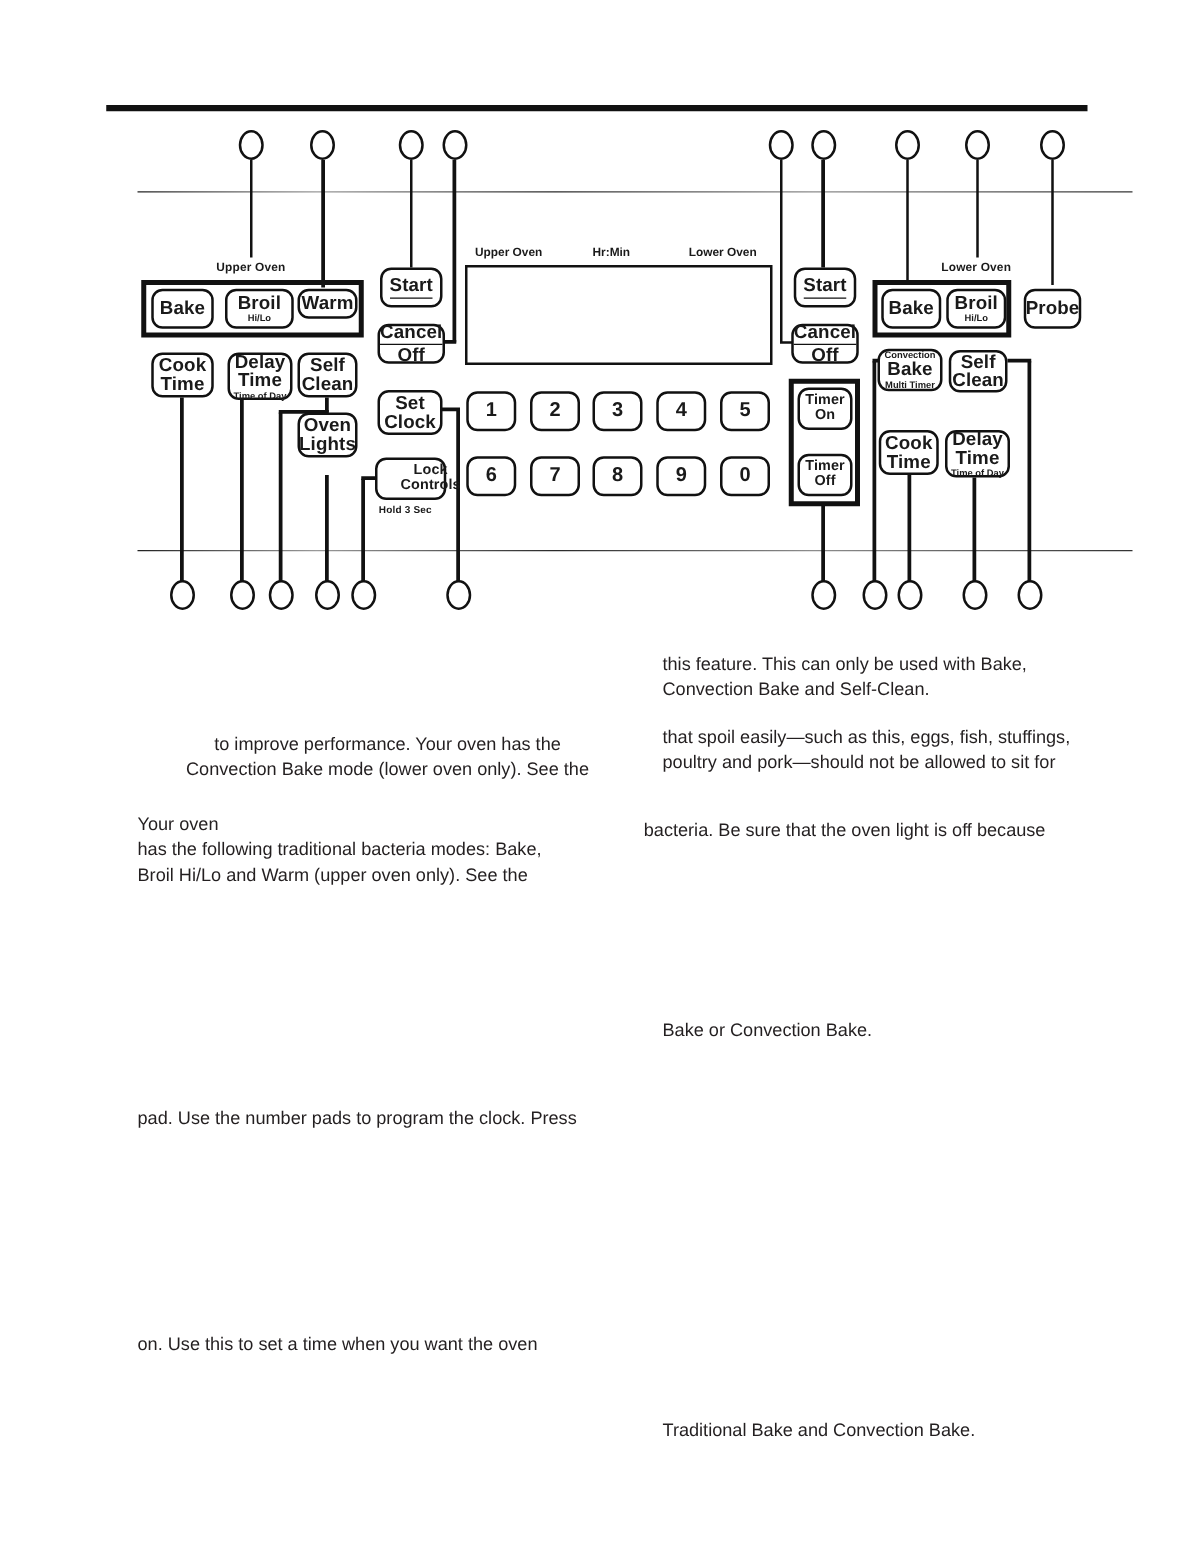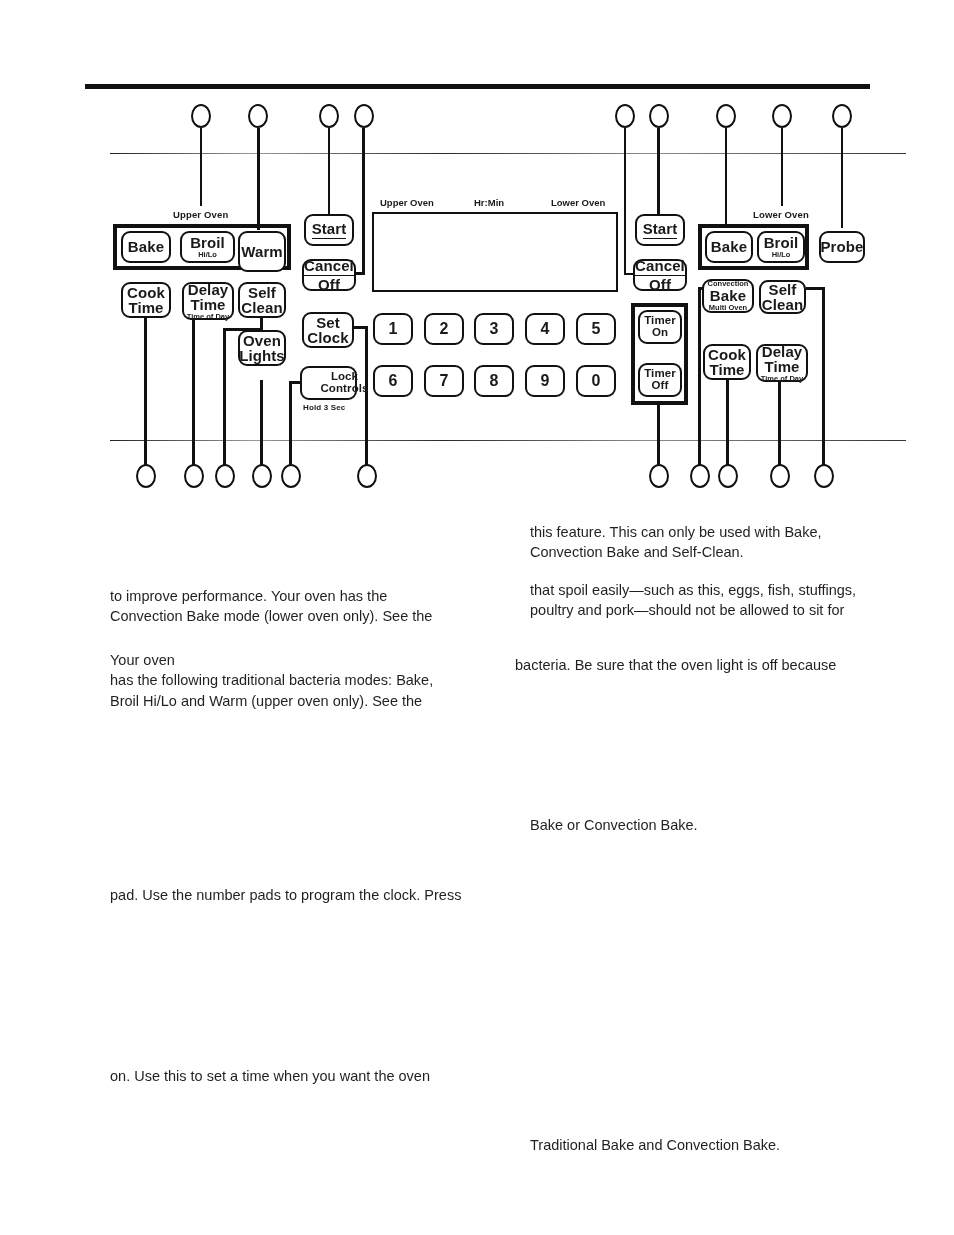--- a/index.html
+++ b/index.html
@@ -135,21 +135,21 @@
 
   <div class="key" style="left:121px;top:231px;width:50px;height:32px;">
     <span class="k-main">Bake</span>
   </div>
 
   <div class="key" style="left:180px;top:231px;width:55px;height:32px;">
     <span class="k-main">Broil</span>
     <span class="k-sub">Hi/Lo</span>
   </div>
 
-  <div class="key" style="left:238px;top:231px;width:48px;height:41px;">
+  <div class="key" style="left:238px;top:231px;width:48px;height:24px;">
     <span class="k-main">Warm</span>
   </div>
 
   <div class="key" style="left:121px;top:282px;width:50px;height:36px;">
     <span class="k-main" style="white-space:pre-line;">Cook
 Time</span>
   </div>
 
   <div class="key" style="left:182px;top:282px;width:52px;height:38px;">
     <span class="k-main" style="white-space:pre-line;">Delay
@@ -254,42 +254,42 @@
     <span class="k-sub">Hi/Lo</span>
   </div>
 
   <div class="key" style="left:819px;top:231px;width:46px;height:32px;">
     <span class="k-main">Probe</span>
   </div>
 
   <div class="key" style="left:702px;top:279px;width:52px;height:34px;">
     <span class="k-top">Convection</span>
     <span class="k-main">Bake</span>
-    <span class="k-sub">Multi Oven</span>
+    <span class="k-sub">Multi Timer</span>
   </div>
 
   <div class="key" style="left:759px;top:280px;width:47px;height:34px;">
     <span class="k-main" style="white-space:pre-line;">Self
 Clean</span>
   </div>
 
   <div class="key" style="left:703px;top:344px;width:48px;height:36px;">
     <span class="k-main" style="white-space:pre-line;">Cook
 Time</span>
   </div>
 
   <div class="key" style="left:756px;top:344px;width:52px;height:38px;">
     <span class="k-main" style="white-space:pre-line;">Delay
 Time</span>
     <span class="k-sub">Time of Day</span>
   </div>
 
 </div>
 
-<div class="para" style="left:110px;top:586px;">to improve performance. Your oven has the
+<div class="para" style="left:110px;top:586px;text-align:center;">to improve performance. Your oven has the
 Convection Bake mode (lower oven only). See the</div>
 
 <div class="para" style="left:110px;top:650px;">                                         Your oven
 has the following traditional bacteria modes: Bake,
 Broil Hi/Lo and Warm (upper oven only). See the</div>
 
 <div class="para" style="left:110px;top:885px;width:420px;">pad. Use the number pads to program the clock. Press</div>
 
 <div class="para" style="left:110px;top:1066px;">on. Use this to set a time when you want the oven</div>
 

